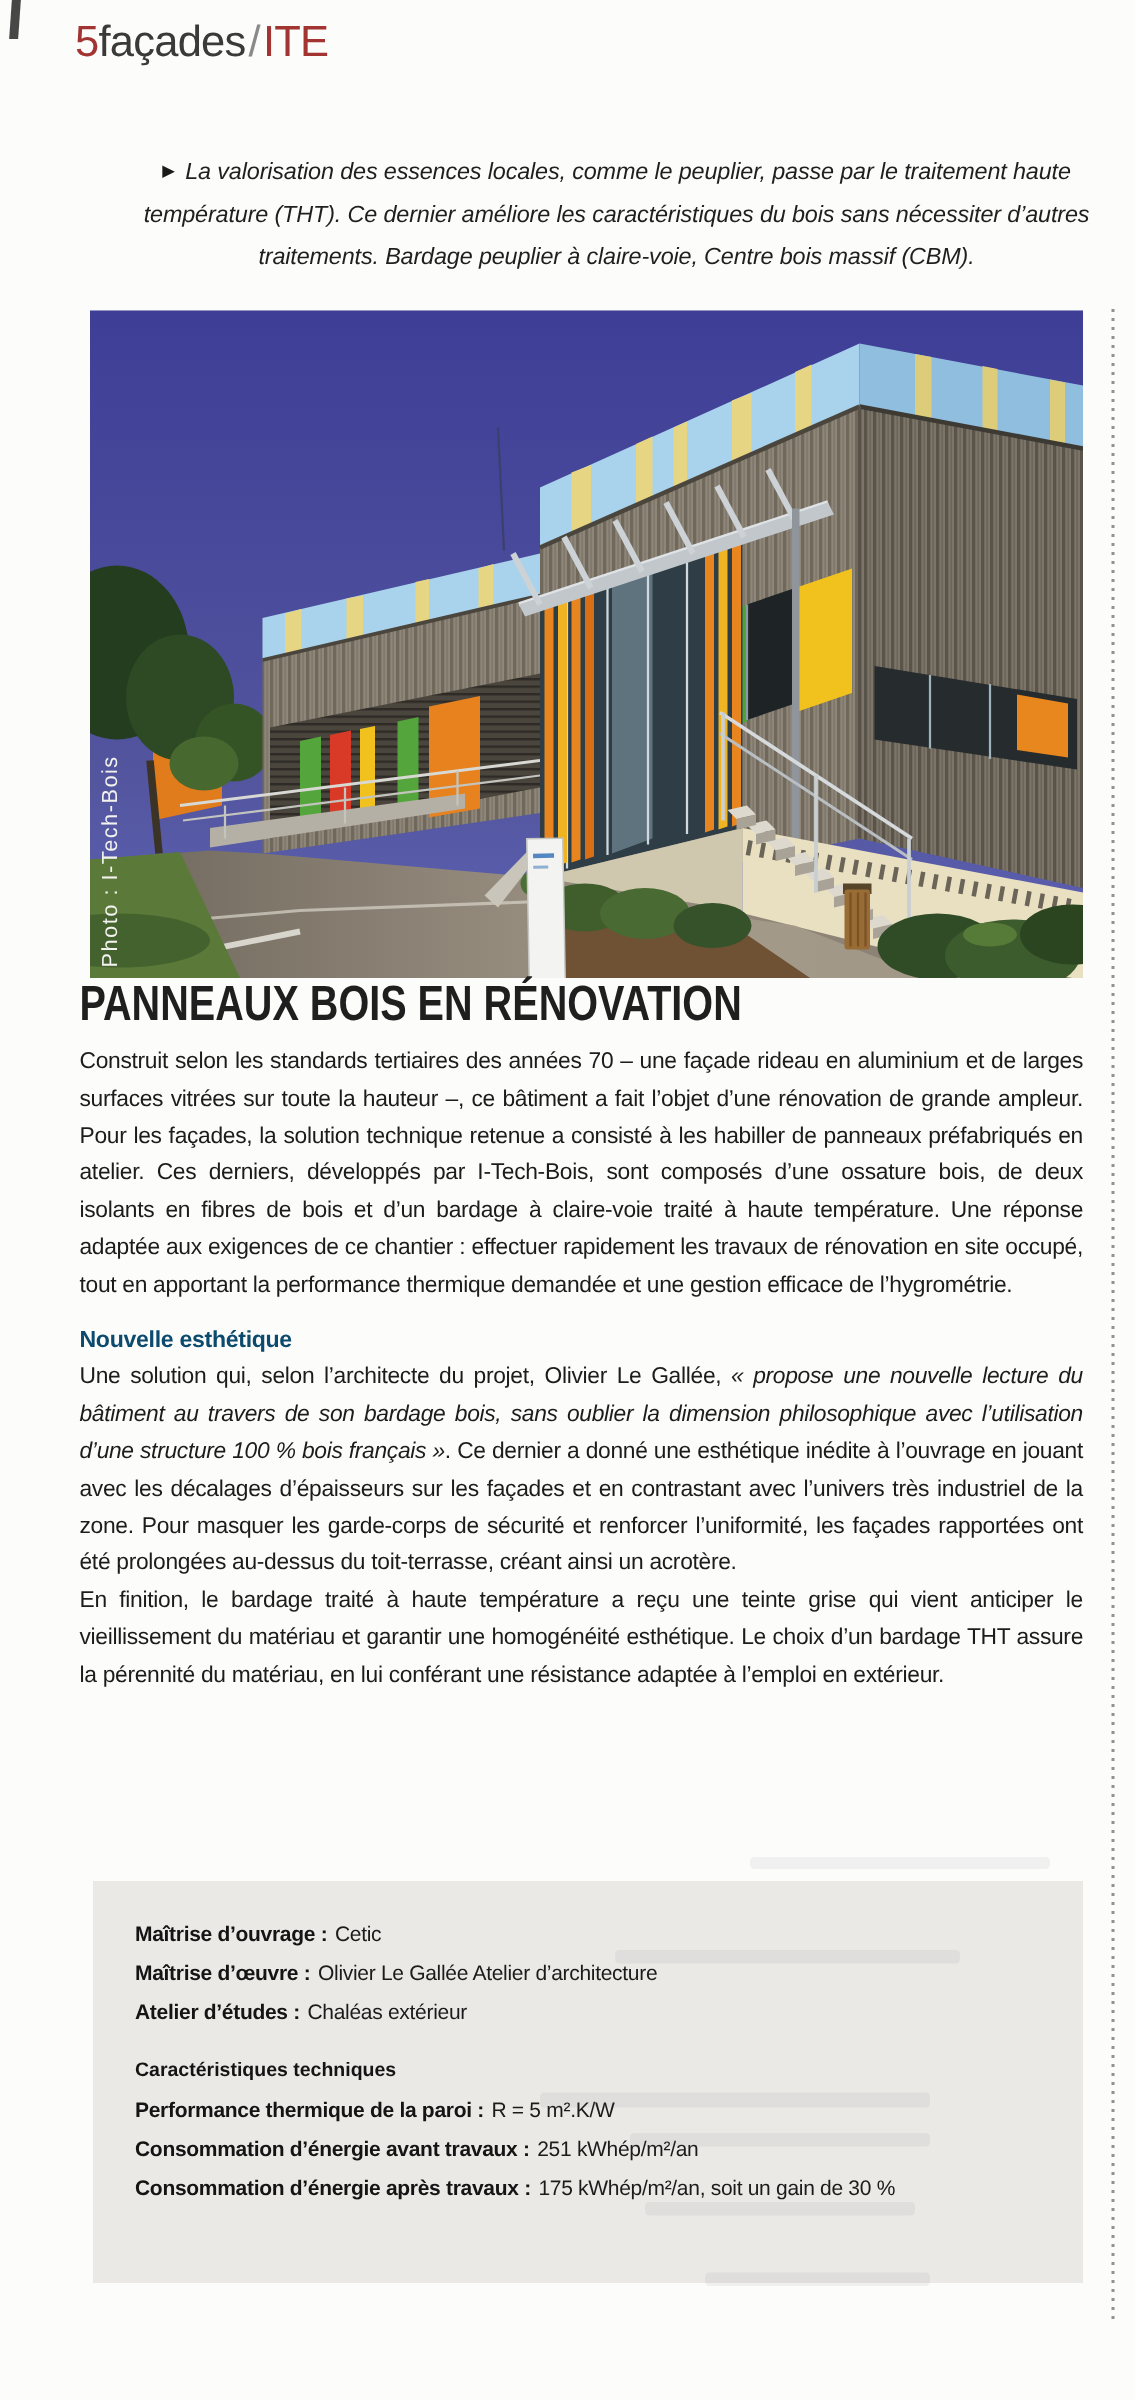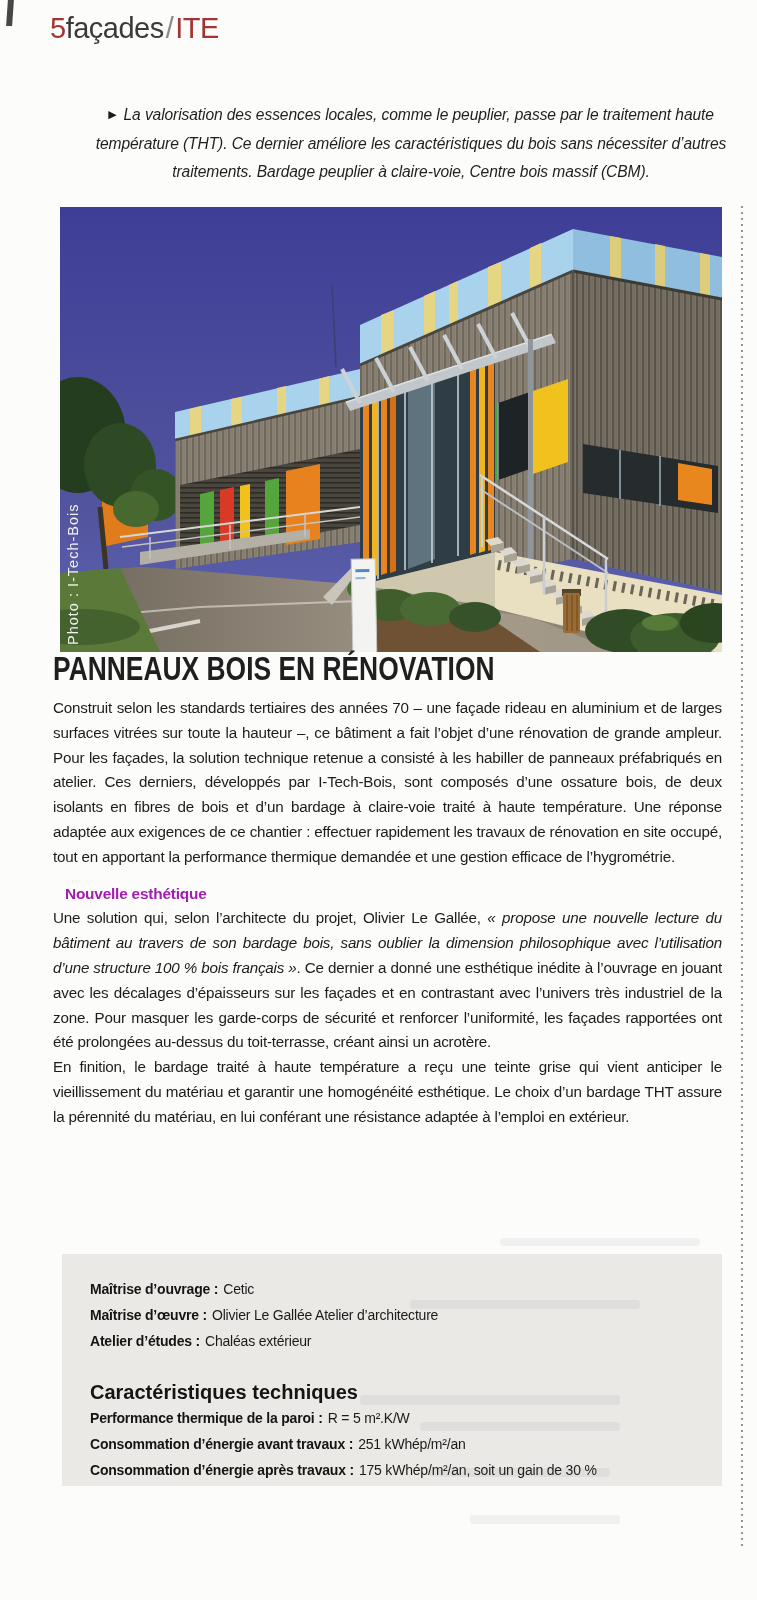--- a/index.html
+++ b/index.html
@@ -35,32 +35,32 @@
   .article{position:absolute;left:53px;top:650px;width:669px;}
   .article h1{
     margin:0 0 9px 0;font-size:33px;font-weight:700;color:#1f1f1f;
     letter-spacing:0;line-height:37px;transform:scaleX(.8);transform-origin:0 50%;white-space:nowrap;
   }
   .article p{
     margin:0;font-size:15.2px;line-height:24.8px;letter-spacing:-.2px;
     text-align:justify;color:#1c1c1c;
   }
   .article .subhead{
-    margin:12px 0 0 12px;font-size:15.4px;font-weight:700;line-height:24.8px;color:#a21caf;text-align:left;
+    margin:12px 0 0 0;font-size:15.4px;font-weight:700;line-height:24.8px;color:#0c4a6e;text-align:left;
   }
   .article .quote{font-style:italic;}
   
   .infobox{
-    position:absolute;left:62px;top:1254px;width:660px;height:232px;
+    position:absolute;left:62px;top:1254px;width:660px;height:268px;
     background:#eae9e5;box-sizing:border-box;padding:22px 26px 0 28px;
   }
   .infobox .row{font-size:14px;line-height:26px;letter-spacing:-.2px;white-space:nowrap;color:#1b1b1b;}
   .infobox .lbl{font-weight:700;margin-right:5px;color:#141414;}
   .infobox .gap{height:13px;}
-  .infobox .tech-head{font-size:20px;font-weight:700;line-height:26px;color:#141414;margin-top:12px;}
+  .infobox .tech-head{font-size:13px;font-weight:700;line-height:26px;color:#141414;}
   
   .ghost{position:absolute;background:#6b6b78;opacity:.08;border-radius:3px;}
 </style>
 </head>
 <body>
 
 <div class="page">
 
   <div class="scan-mark"></div>
   <div class="perforation"></div>

